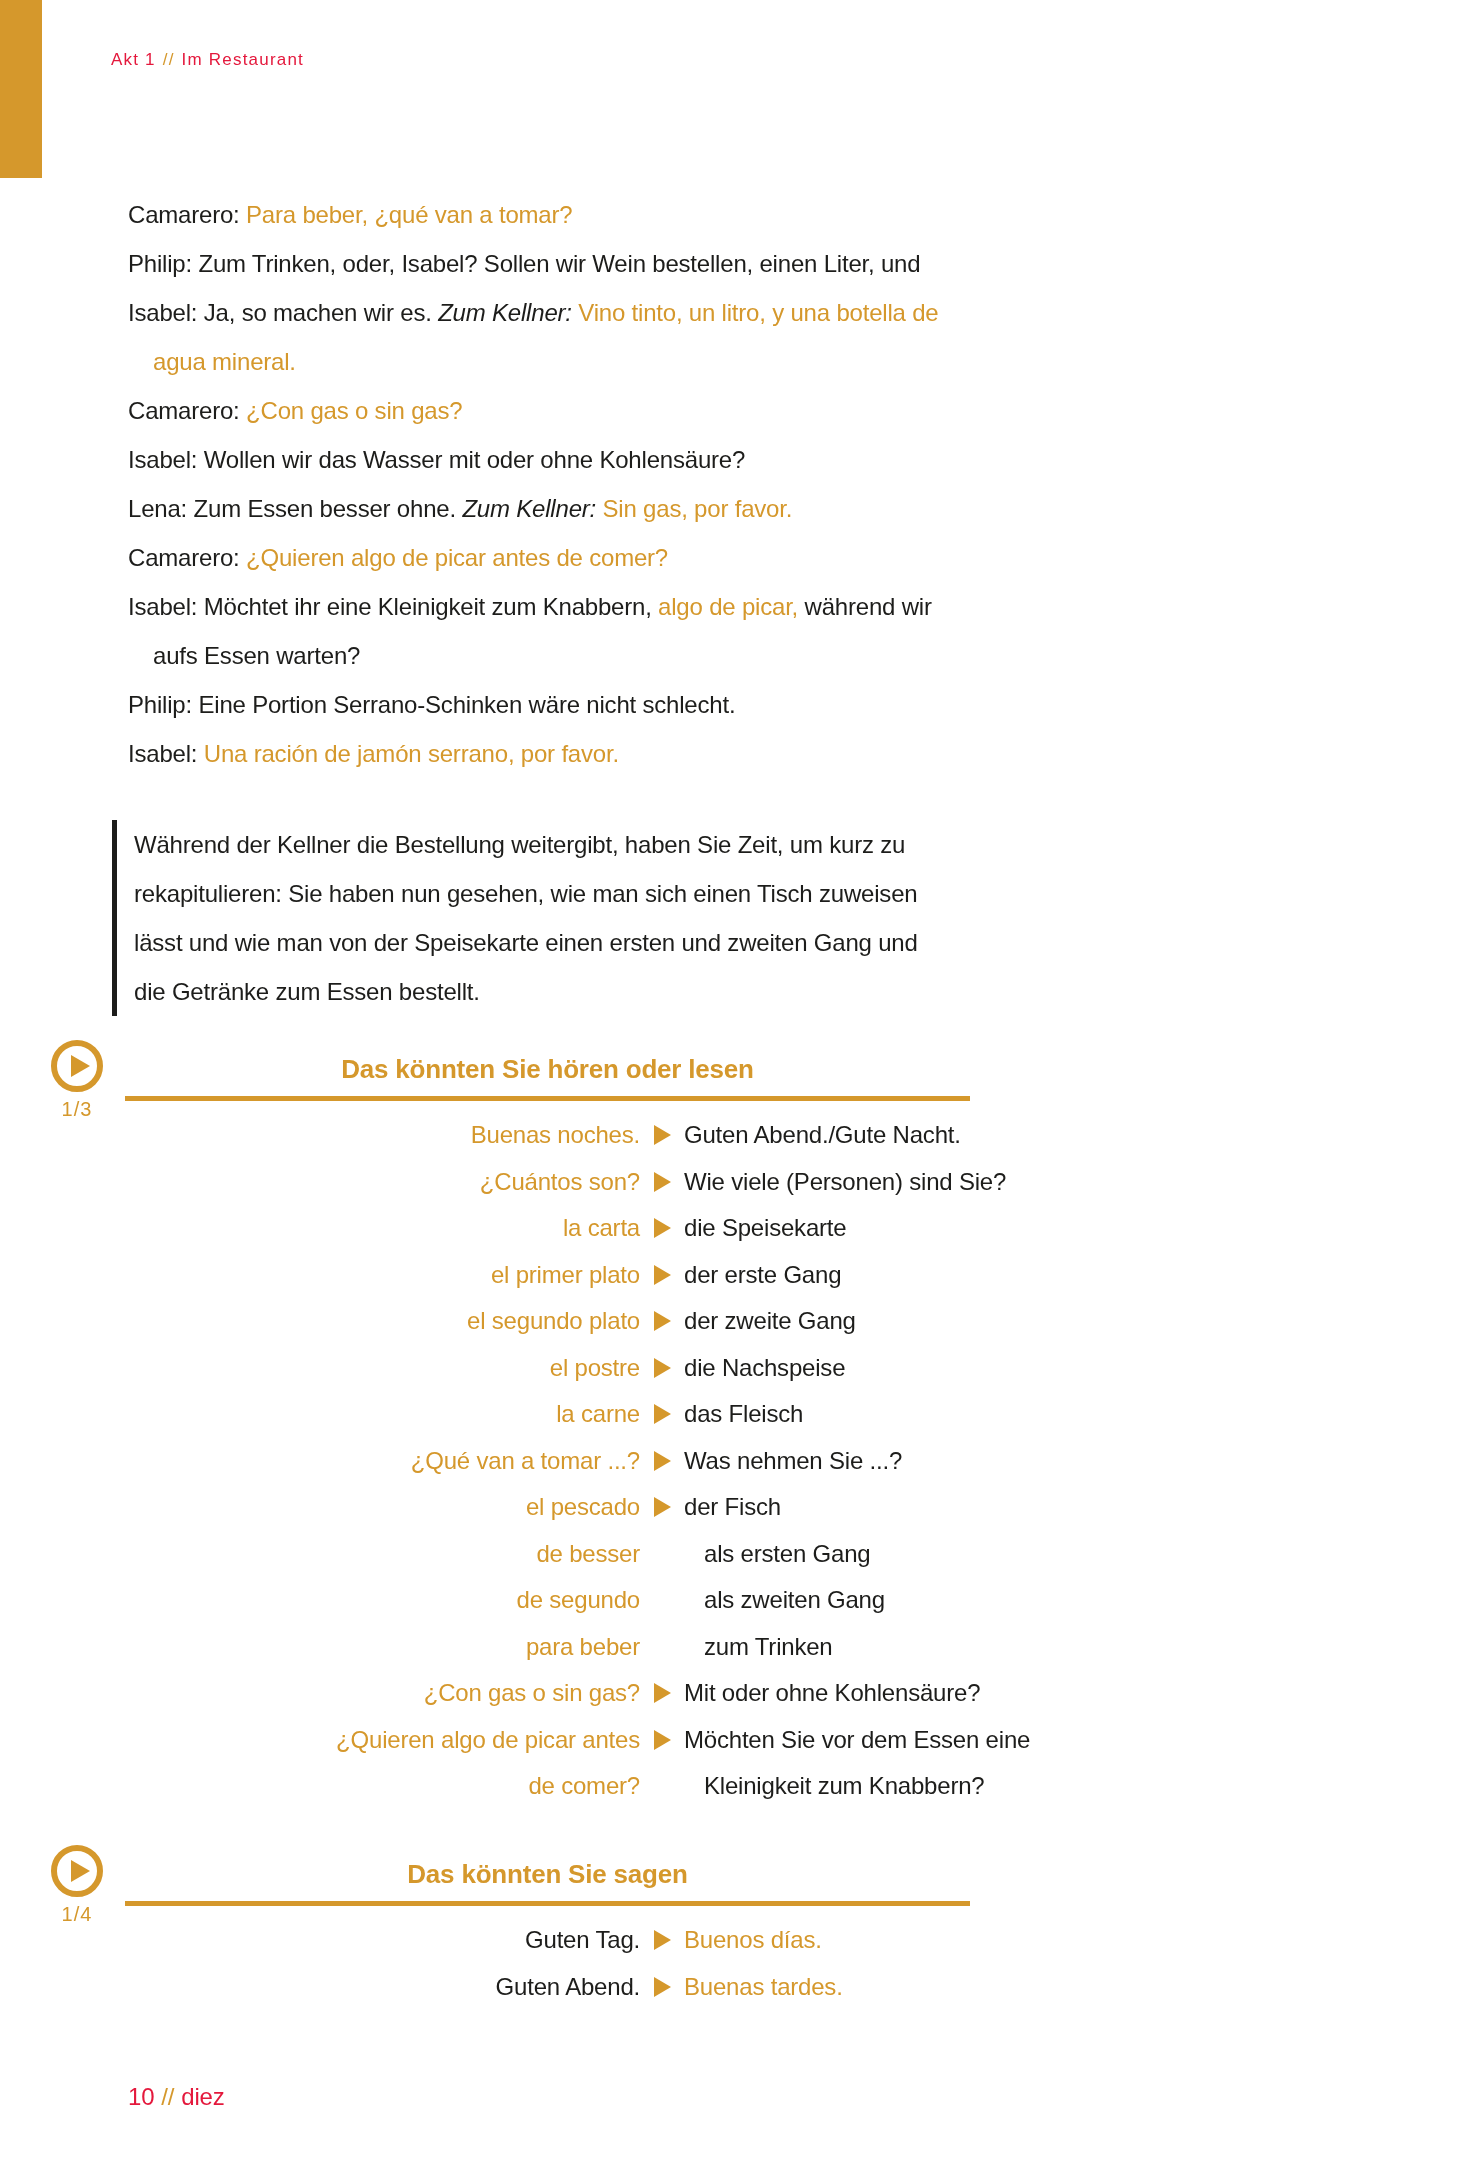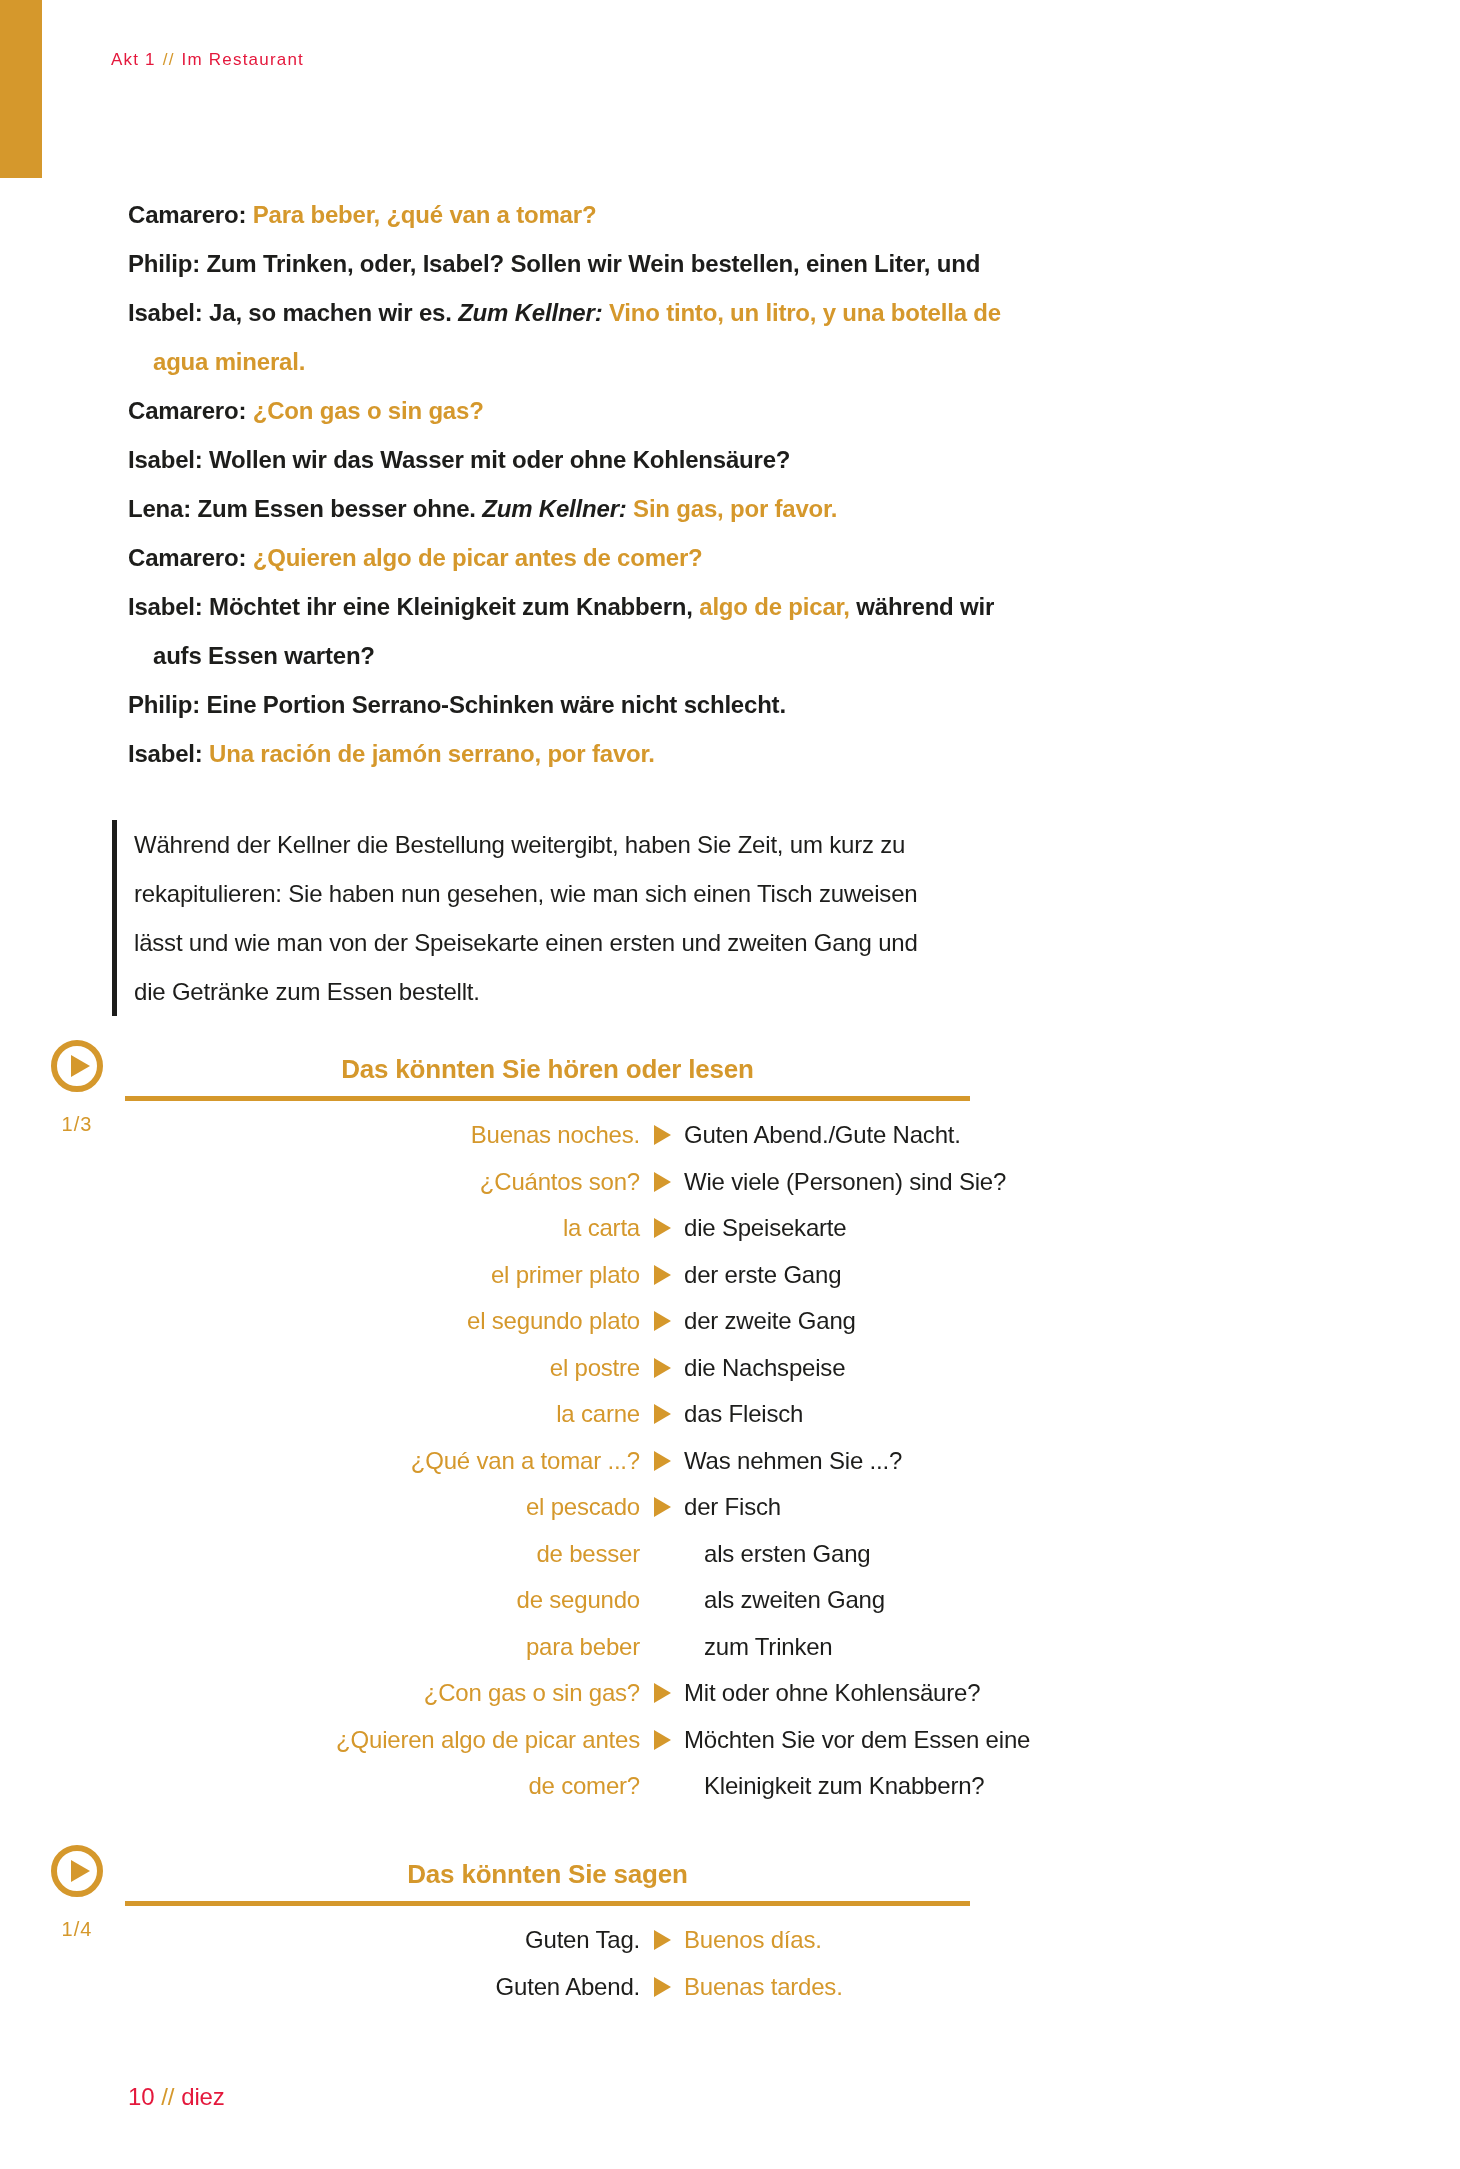--- a/index.html
+++ b/index.html
@@ -6,32 +6,32 @@
   body{
     position:relative;width:1460px;height:2169px;background:#ffffff;
     font-family:"Liberation Sans", sans-serif;color:#1d1d1b;overflow:hidden;
     letter-spacing:-0.2px;
   }
   .gold{color:#d5982c;}
   .red{color:#e4183c;}
   .corner-band{position:absolute;left:0;top:0;width:42px;height:178px;background:#d5982c;}
   .page-header{position:absolute;left:111px;top:46px;font-size:17px;line-height:28px;letter-spacing:1.2px;white-space:nowrap;}
   .page-header .sep{margin:0 7px;}
-  .dialogue{position:absolute;left:128px;top:190px;font-size:24px;line-height:49px;white-space:nowrap;font-weight:bold;}
+  .dialogue{position:absolute;left:128px;top:190px;font-size:24px;line-height:49px;white-space:nowrap;}
   .dialogue .line.indent{padding-left:25px;}
   .seg.de{color:#1d1d1b;}
   .seg.es{color:#d5982c;}
   .seg.stage{color:#1d1d1b;font-style:italic;}
   .note{position:absolute;left:112px;top:820px;border-left:5px solid #1d1d1b;padding-left:17px;font-size:24px;line-height:49px;white-space:nowrap;}
   .section{position:absolute;left:0;width:1460px;}
   .sec0{top:1040px;}
   .sec1{top:1845px;}
   .play-btn{position:absolute;left:51px;top:0;width:52px;height:52px;border:6px solid #d5982c;border-radius:50%;box-sizing:border-box;background:#fff;cursor:pointer;}
   .play-tri{position:absolute;left:14px;top:9px;width:0;height:0;border-left:19px solid #d5982c;border-top:11px solid transparent;border-bottom:11px solid transparent;}
-  .track{position:absolute;left:42px;top:73px;width:70px;text-align:center;font-size:20px;letter-spacing:1px;color:#d5982c;}
+  .track{position:absolute;left:42px;top:58px;width:70px;text-align:center;font-size:20px;letter-spacing:1px;color:#d5982c;}
   .sec-head{position:absolute;left:125px;top:14px;width:845px;text-align:center;font-size:26px;font-weight:bold;color:#d5982c;}
   .sec-rule{position:absolute;left:125px;top:56px;width:845px;height:5px;background:#d5982c;}
   .rows{position:absolute;left:128px;top:72px;font-size:24px;}
   .row{display:flex;line-height:46.5px;align-items:baseline;}
   .row .l{width:512px;text-align:right;white-space:nowrap;}
   .row .a{width:44px;align-self:center;display:flex;justify-content:center;}
   .row .r{white-space:nowrap;}
   .row .r.cont{padding-left:20px;}
   .tri{width:0;height:0;border-left:17px solid #d5982c;border-top:10px solid transparent;border-bottom:10px solid transparent;}
   .lang-es{color:#d5982c;}

